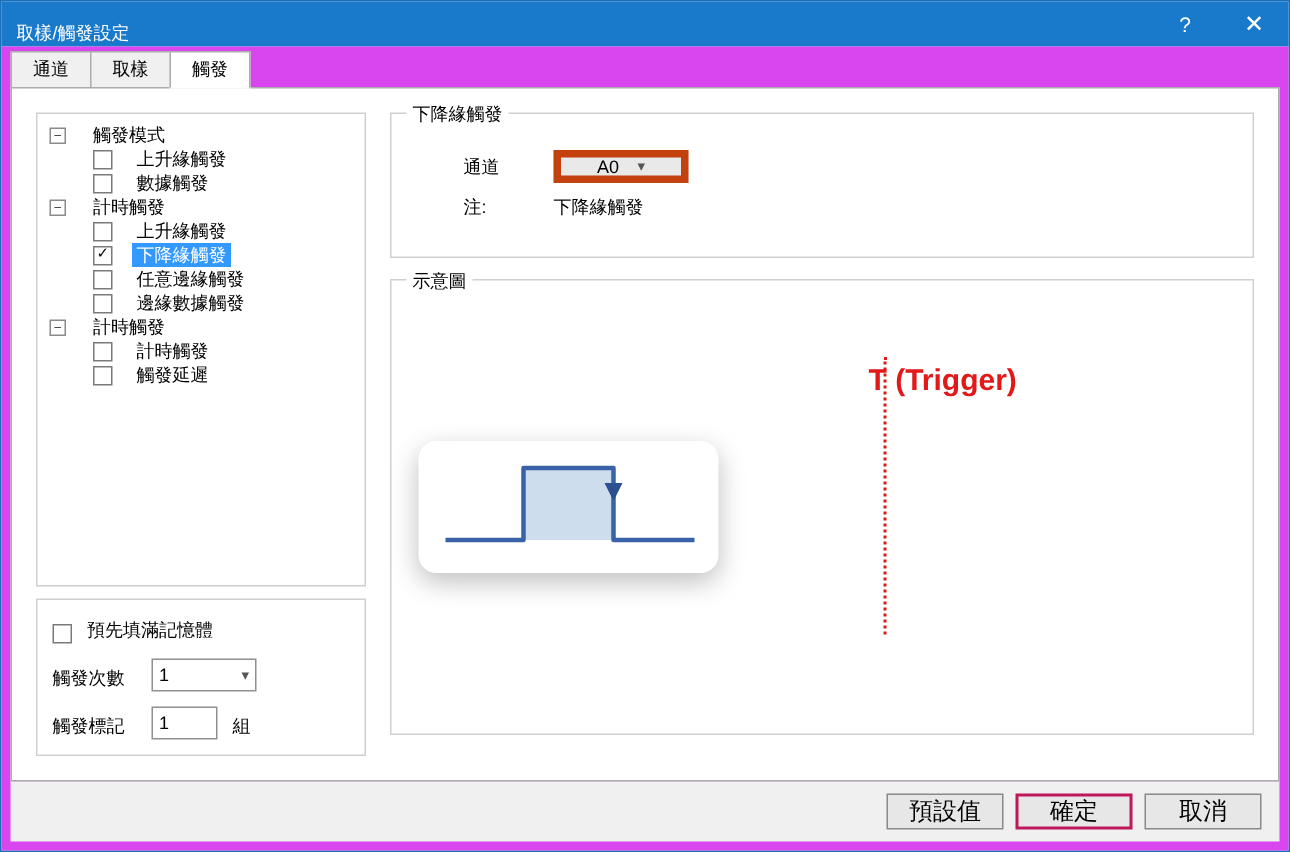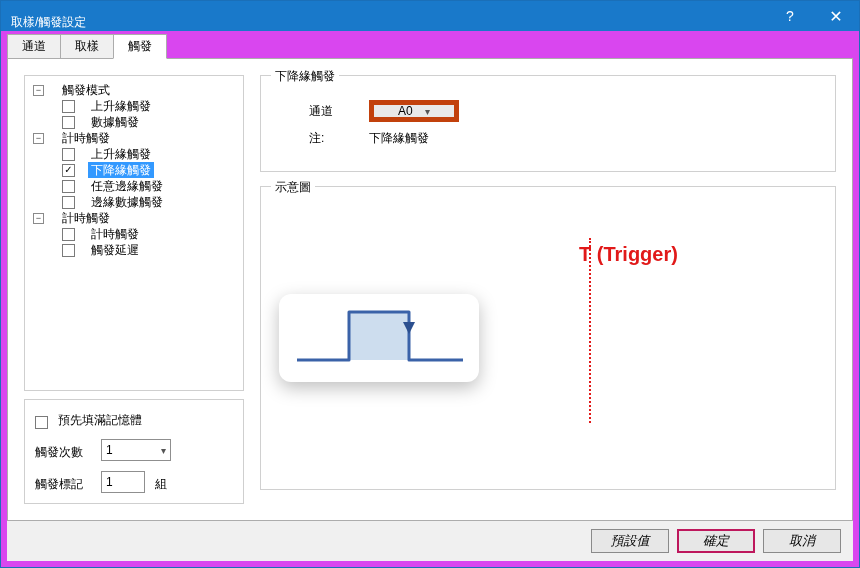--- a/index.html
+++ b/index.html
@@ -54,21 +54,21 @@
 .chan-combo .arrow { font-size: 10px; color: #555; }
 
 .diagram-body { flex: 1; display: flex; align-items: center; justify-content: flex-start; position: relative; }
 .trigger-label { position: absolute; top: 40px; left: 300px; color: #e11919; font-weight: bold; font-size: 20px; font-family: Arial, sans-serif; }
 
 .wave-card { width: 200px; height: 88px; background: #fff; border-radius: 12px; box-shadow: 0 6px 18px rgba(0,0,0,.25); position: relative; }
 .wave-card svg { position: absolute; top: 0; left: 0; }
 .dashline { position: absolute; left: 310px; top: 35px; width: 0; height: 185px; border-left: 2px dotted #e11919; }
 
 .footer { height: 40px; padding: 8px 12px 8px 0; display: flex; justify-content: flex-end; gap: 8px; background: #f0f0f0; }
-.btnf { width: 78px; height: 24px; border: 1px solid #8a8a8a; background: #e7e7e7; font-size: 13px; cursor: default; display:flex; align-items:center; justify-content:center;font-style:italic; }
+.btnf { width: 78px; height: 24px; border: 1px solid #8a8a8a; background: #e7e7e7; font-size: 16px; cursor: default; display:flex; align-items:center; justify-content:center; }
 .btnf.primary { border: 2px solid #be185d; background:#e7e7e7; }
 
 </style>
 </head>
 <body>
 
 <div class="window">
 
   <div class="titlebar">
     <div class="title">取樣/觸發設定</div>

